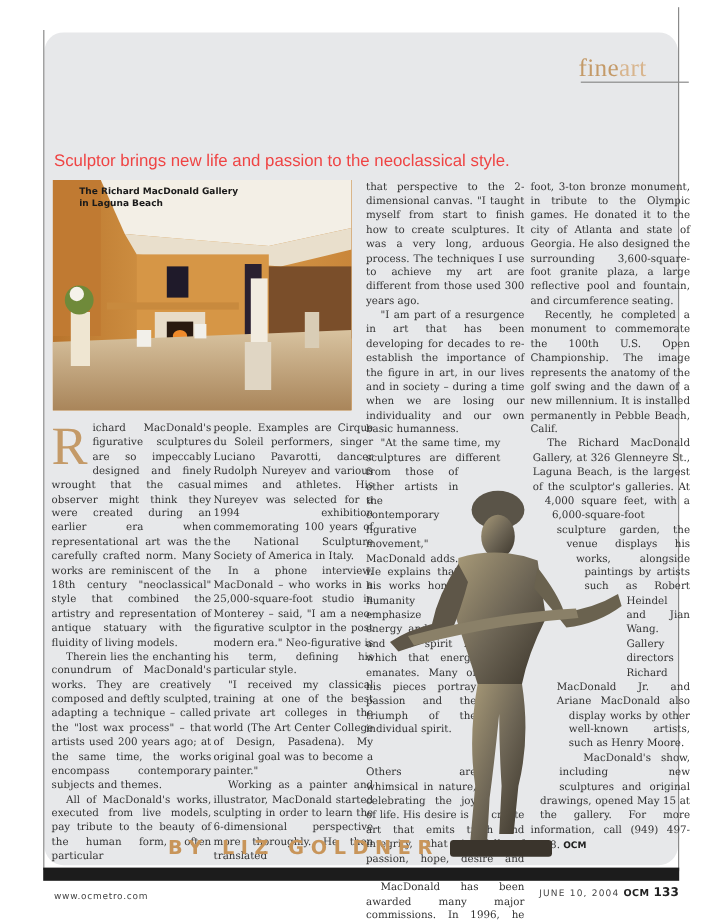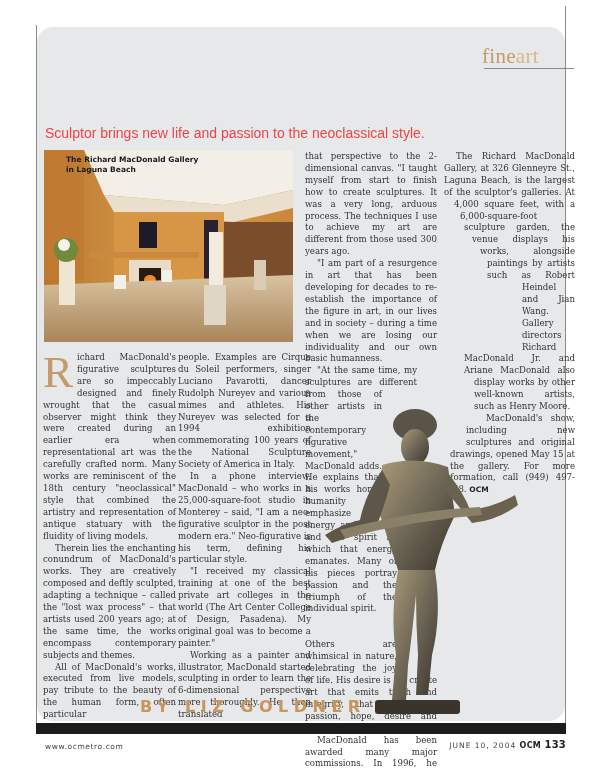--- a/index.html
+++ b/index.html
@@ -109,20 +109,22 @@
     <div class="wrap-right" style="clear:right;width:55px;height:100px;"></div>
     <div class="wrap-right" style="clear:right;width:30px;height:60px;"></div>
     <div class="wrap-right" style="clear:right;width:40px;height:110px;"></div>
     <p>"At the same time, my sculptures are different from those of other artists in the contemporary figurative movement," MacDonald adds. He explains that his works honor humanity and emphasize human energy and movement and the spirit from which that energy emanates. Many of his pieces portray passion and the triumph of the individual spirit.</p>
     <div class="wrap-left" style="clear:left;width:50px;height:14px;"></div>
     <p style="text-indent:0;margin-top:24px;">Others are whimsical in nature, celebrating the joy of life. His desire is "to create art that emits truth and integrity, that is full of passion, hope, desire and commitment."</p>
     <p>MacDonald has been awarded many major commissions. In 1996, he created "The Flair," a 26-</p>
   </div>
 
   <div class="col c4">
+    <p class="noindent">foot, 3-ton bronze monument, in tribute to the Olympic games. He donated it to the city of Atlanta and state of Georgia. He also designed the surrounding 3,600-square-foot granite plaza, a large reflective pool and fountain, and circumference seating.</p>
+    <p>Recently, he completed a monument to commemorate the 100th U.S. Open Championship. The image represents the anatomy of the golf swing and the dawn of a new millennium. It is installed permanently in Pebble Beach, Calif.</p>
     <div class="wrap-left" style="width:2px;height:48px;"></div>
     <div class="wrap-left" style="clear:left;width:12px;height:12px;"></div>
     <div class="wrap-left" style="clear:left;width:18px;height:12px;"></div>
     <div class="wrap-left" style="clear:left;width:22px;height:12px;"></div>
     <div class="wrap-left" style="clear:left;width:30px;height:12px;"></div>
     <div class="wrap-left" style="clear:left;width:38px;height:12px;"></div>
     <div class="wrap-left" style="clear:left;width:45px;height:24px;"></div>
     <div class="wrap-left" style="clear:left;width:80px;height:60px;"></div>
     <div class="wrap-left" style="clear:left;width:22px;height:36px;"></div>
     <div class="wrap-left" style="clear:left;width:32px;height:36px;"></div>

